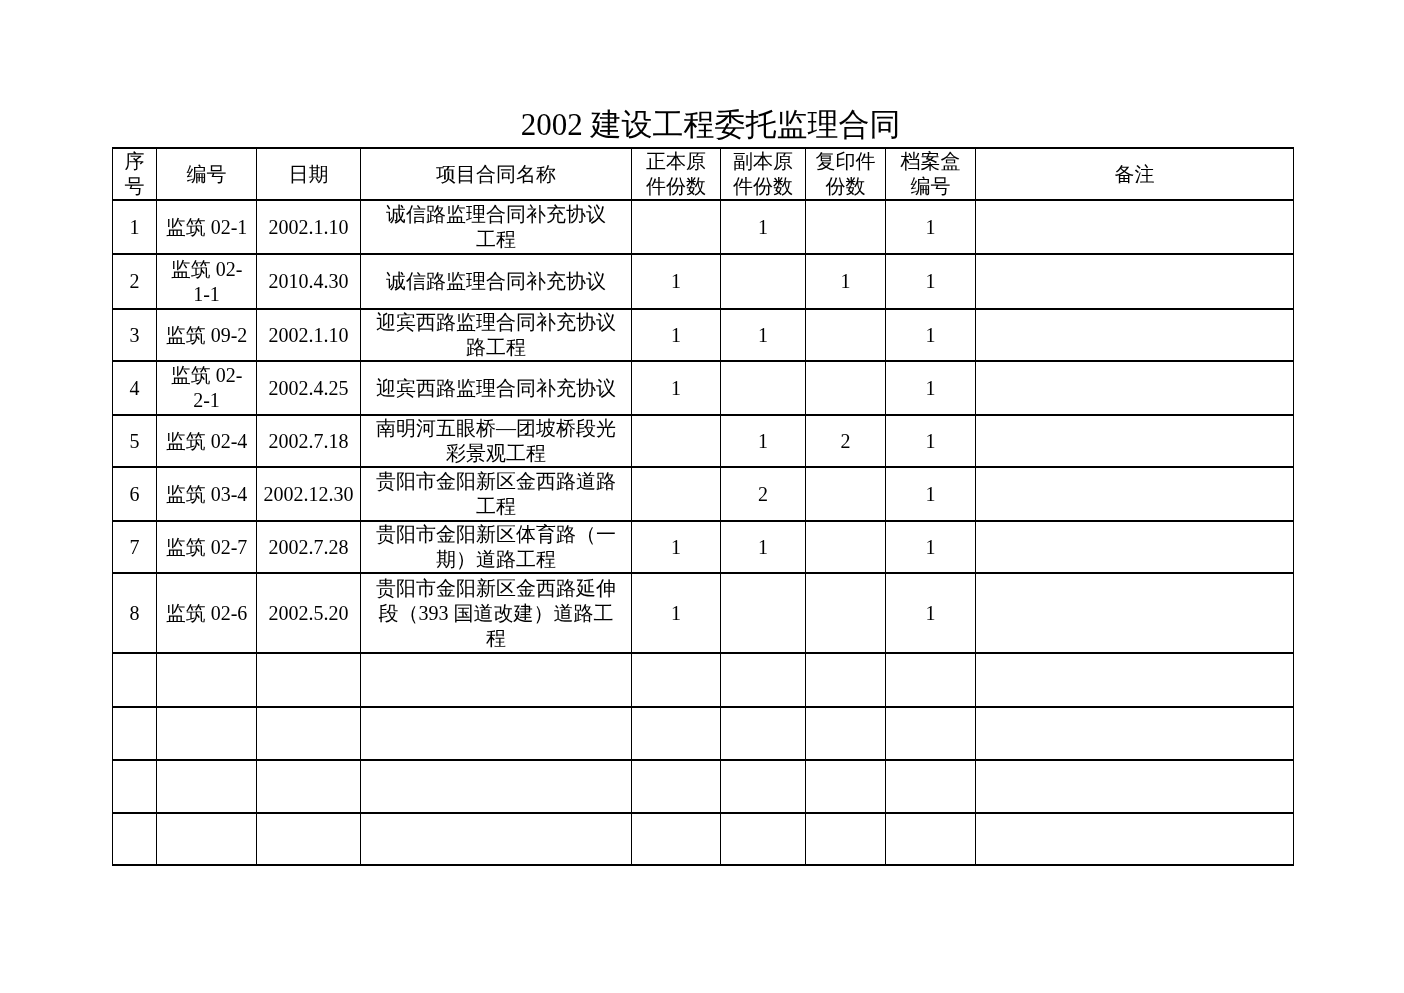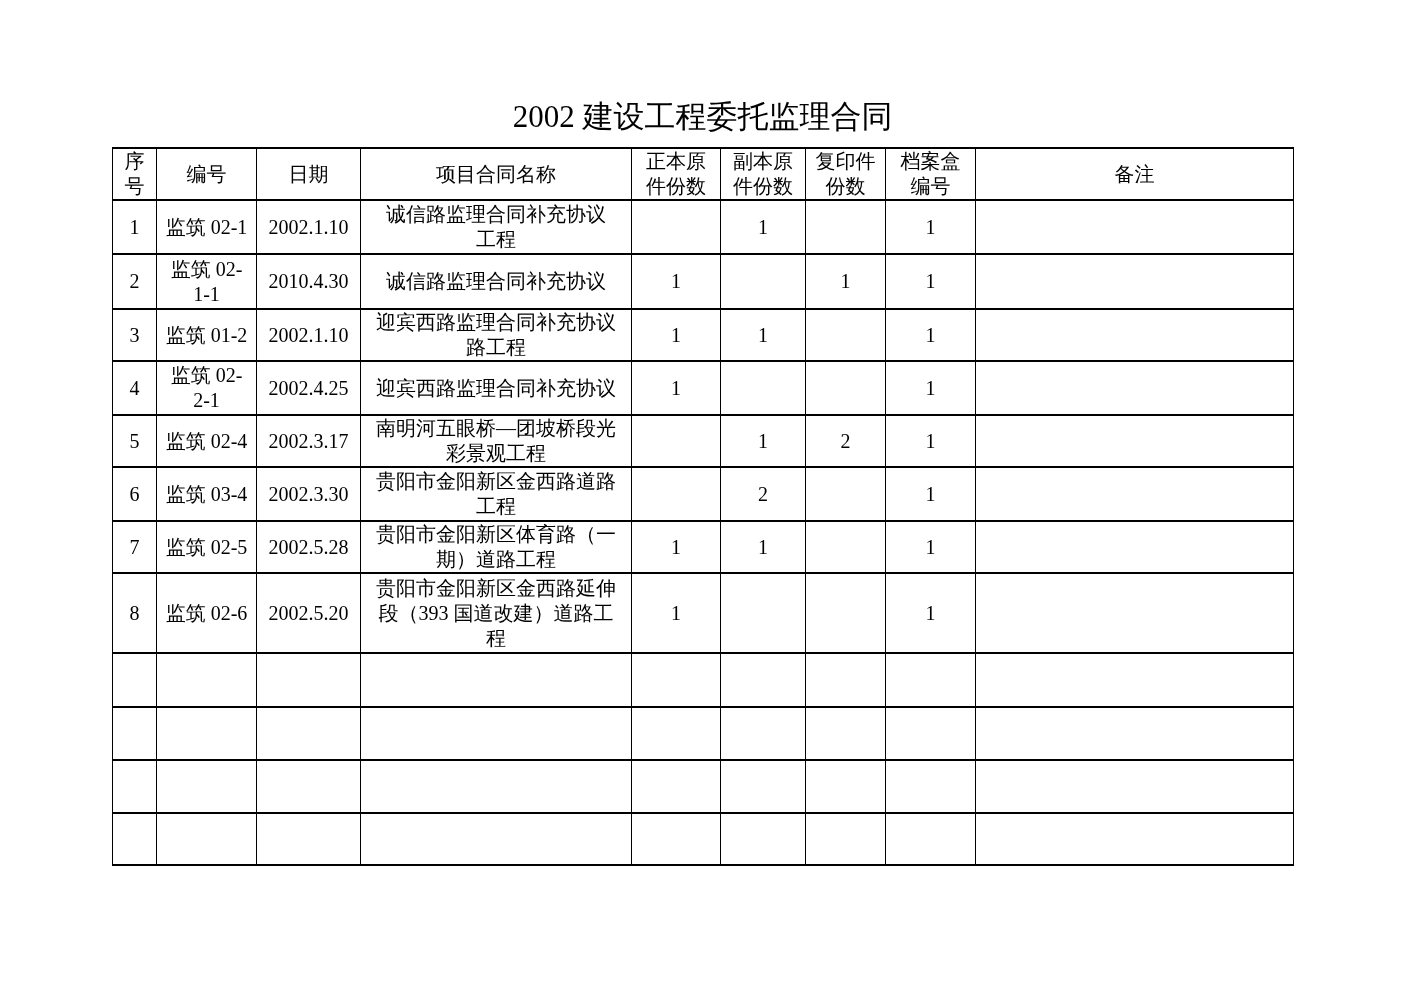--- a/index.html
+++ b/index.html
@@ -14,21 +14,21 @@
     background: #ffffff;
     overflow: hidden;
     font-family: "Liberation Serif", "DejaVu Serif", serif;
     color: #000000;
   }
   .doc-title {
     position: absolute;
     top: 98px;
     left: 112px;
     width: 1181px;
-    margin: 0;
+    margin: 8px;
     text-align: center;
     font-size: 31px;
     font-weight: 400;
     line-height: 38px;
     font-family: "Liberation Serif", "DejaVu Serif", serif;
     white-space: pre;
   }
   table.contracts {
     position: absolute;
     top: 147px;
@@ -120,21 +120,21 @@
           <td class="c-date">2010.4.30</td>
           <td class="c-name">诚信路监理合同补充协议</td>
           <td class="c-original">1</td>
           <td class="c-duplicate"></td>
           <td class="c-copy">1</td>
           <td class="c-box">1</td>
           <td class="c-note"></td>
         </tr>
         <tr style="height: 50px;">
           <td class="c-seq">3</td>
-          <td class="c-code">监筑 01-2</td>
+          <td class="c-code">监筑 09-2</td>
           <td class="c-date">2002.1.10</td>
           <td class="c-name">迎宾西路监理合同补充协议
 路工程</td>
           <td class="c-original">1</td>
           <td class="c-duplicate">1</td>
           <td class="c-copy"></td>
           <td class="c-box">1</td>
           <td class="c-note"></td>
         </tr>
         <tr style="height: 54px;">
@@ -145,45 +145,45 @@
           <td class="c-name">迎宾西路监理合同补充协议</td>
           <td class="c-original">1</td>
           <td class="c-duplicate"></td>
           <td class="c-copy"></td>
           <td class="c-box">1</td>
           <td class="c-note"></td>
         </tr>
         <tr style="height: 51px;">
           <td class="c-seq">5</td>
           <td class="c-code">监筑 02-4</td>
-          <td class="c-date">2002.3.17</td>
+          <td class="c-date">2002.7.18</td>
           <td class="c-name">南明河五眼桥—团坡桥段光
 彩景观工程</td>
           <td class="c-original"></td>
           <td class="c-duplicate">1</td>
           <td class="c-copy">2</td>
           <td class="c-box">1</td>
           <td class="c-note"></td>
         </tr>
         <tr style="height: 54px;">
           <td class="c-seq">6</td>
           <td class="c-code">监筑 03-4</td>
-          <td class="c-date">2002.3.30</td>
+          <td class="c-date">2002.12.30</td>
           <td class="c-name">贵阳市金阳新区金西路道路
 工程</td>
           <td class="c-original"></td>
           <td class="c-duplicate">2</td>
           <td class="c-copy"></td>
           <td class="c-box">1</td>
           <td class="c-note"></td>
         </tr>
         <tr style="height: 52px;">
           <td class="c-seq">7</td>
-          <td class="c-code">监筑 02-5</td>
-          <td class="c-date">2002.5.28</td>
+          <td class="c-code">监筑 02-7</td>
+          <td class="c-date">2002.7.28</td>
           <td class="c-name">贵阳市金阳新区体育路（一
 期）道路工程</td>
           <td class="c-original">1</td>
           <td class="c-duplicate">1</td>
           <td class="c-copy"></td>
           <td class="c-box">1</td>
           <td class="c-note"></td>
         </tr>
         <tr style="height: 80px;">
           <td class="c-seq">8</td>

